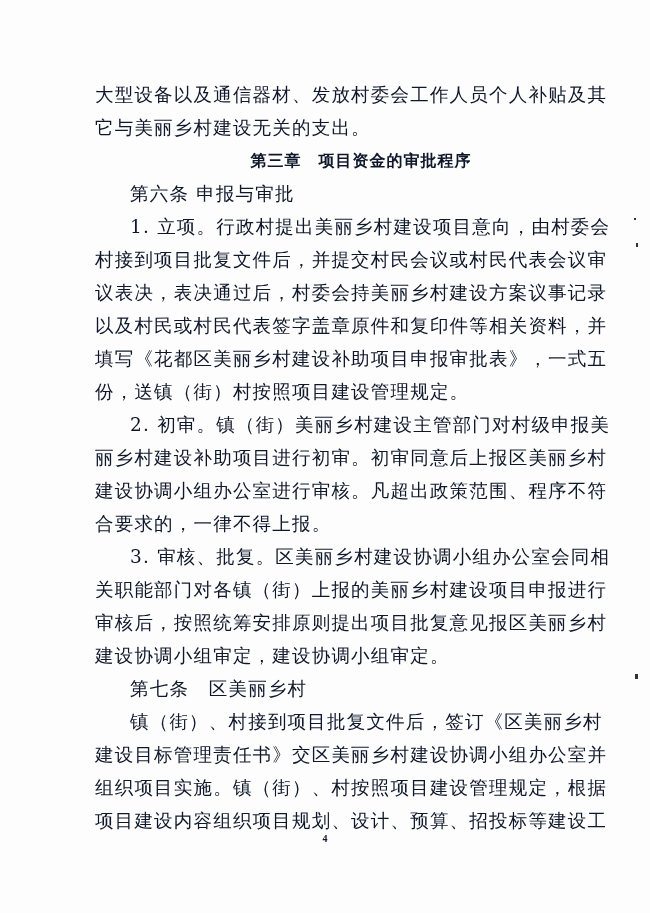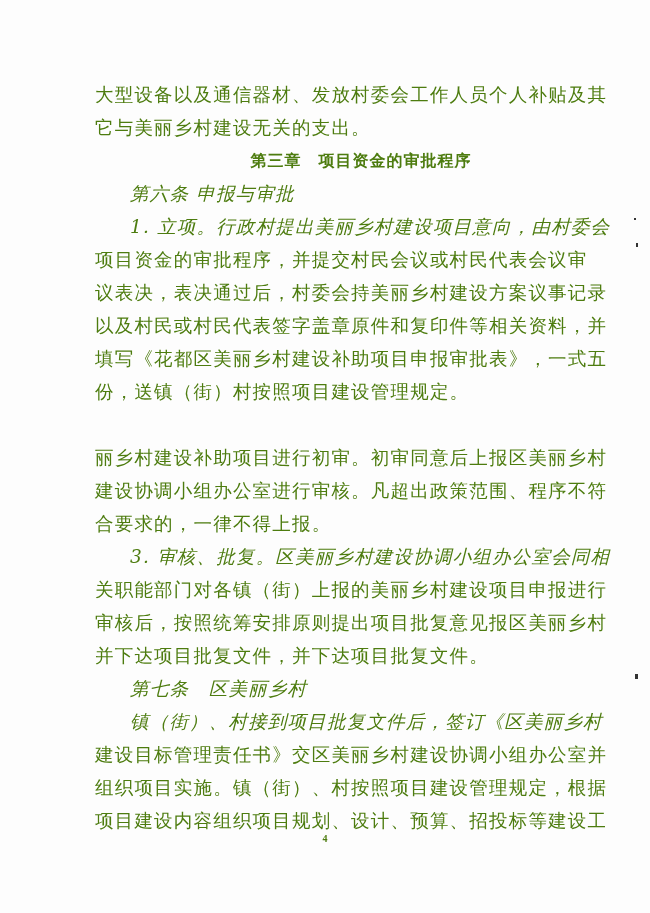--- a/index.html
+++ b/index.html
@@ -1,28 +1,28 @@
 <!DOCTYPE html>
 <html><head>
 <meta charset="utf-8">
 <style>
   html, body { margin: 0; padding: 0; background: #ffffff; }
   body { width: 650px; height: 913px; position: relative; overflow: hidden; }
   .page {
     position: absolute; left: 0; top: 0; width: 650px; height: 913px;
     background: #fdfdfd;
     font-family: "DejaVu Serif", "Liberation Serif", serif;
-    color: #4d7c0f;
+    color: #0f172a;
   }
   .line {
     position: absolute; left: 95px; width: 470px;
     font-size: 18.5px; line-height: 22px; white-space: nowrap;
     letter-spacing: 1.2px;
   }
-  .indent { left: 130px; font-style: italic; }
+  .indent { left: 130px; }
   .heading {
     position: absolute; left: 16px; width: 650px; text-align: center;
     font-family: "DejaVu Sans", "Liberation Sans", sans-serif;
     font-weight: bold; font-size: 16px; line-height: 22px; letter-spacing: 1px;
     padding-left: 40px; box-sizing: border-box;
   }
   .page-num {
     position: absolute; top: 825px; left: 0; width: 650px; text-align: center;
     font-size: 10px; font-weight: bold;
     font-family: "Liberation Serif", serif;
@@ -33,32 +33,33 @@
 <body>
 
 <div class="page">
   <div class="line" style="top:84px">大型设备以及通信器材、发放村委会工作人员个人补贴及其</div>
   <div class="line" style="top:117px">它与美丽乡村建设无关的支出。</div>
 
   <div class="heading" style="top:150px">第三章　项目资金的审批程序</div>
 
   <div class="line indent" style="top:183px">第六条  申报与审批</div>
   <div class="line indent" style="top:216px">1. 立项。行政村提出美丽乡村建设项目意向，由村委会</div>
-  <div class="line" style="top:249px">项目资金的审批程序，并提交村民会议或村民代表会议审</div>
+  <div class="line" style="top:249px">村接到项目批复文件后，并提交村民会议或村民代表会议审</div>
   <div class="line" style="top:315px">以及村民或村民代表签字盖章原件和复印件等相关资料，并</div>
   <div class="line" style="top:282px">议表决，表决通过后，村委会持美丽乡村建设方案议事记录</div>
   <div class="line" style="top:348px">填写《花都区美丽乡村建设补助项目申报审批表》，一式五</div>
   <div class="line" style="top:381px">份，送镇（街）村按照项目建设管理规定。</div>
+  <div class="line indent" style="top:414px">2. 初审。镇（街）美丽乡村建设主管部门对村级申报美</div>
   <div class="line" style="top:447px">丽乡村建设补助项目进行初审。初审同意后上报区美丽乡村</div>
   <div class="line" style="top:513px">合要求的，一律不得上报。</div>
   <div class="line" style="top:480px">建设协调小组办公室进行审核。凡超出政策范围、程序不符</div>
   <div class="line indent" style="top:546px">3. 审核、批复。区美丽乡村建设协调小组办公室会同相</div>
   <div class="line" style="top:612px">审核后，按照统筹安排原则提出项目批复意见报区美丽乡村</div>
   <div class="line" style="top:579px">关职能部门对各镇（街）上报的美丽乡村建设项目申报进行</div>
-  <div class="line" style="top:645px">并下达项目批复文件，并下达项目批复文件。</div>
+  <div class="line" style="top:645px">建设协调小组审定，建设协调小组审定。</div>
   <div class="line indent" style="top:678px">第七条　区美丽乡村</div>
   <div class="line" style="top:744px">建设目标管理责任书》交区美丽乡村建设协调小组办公室并</div>
   <div class="line indent" style="top:711px">镇（街）、村接到项目批复文件后，签订《区美丽乡村</div>
   <div class="line" style="top:810px">项目建设内容组织项目规划、设计、预算、招投标等建设工</div>
   <div class="line" style="top:777px">组织项目实施。镇（街）、村按照项目建设管理规定，根据</div>
 
   <div class="page-num" style="top:833px">4</div>
 
   <div class="mark" style="left:634px;top:218px;width:2px;height:2px"></div>
   <div class="mark" style="left:636px;top:243px;width:2px;height:4px"></div>

